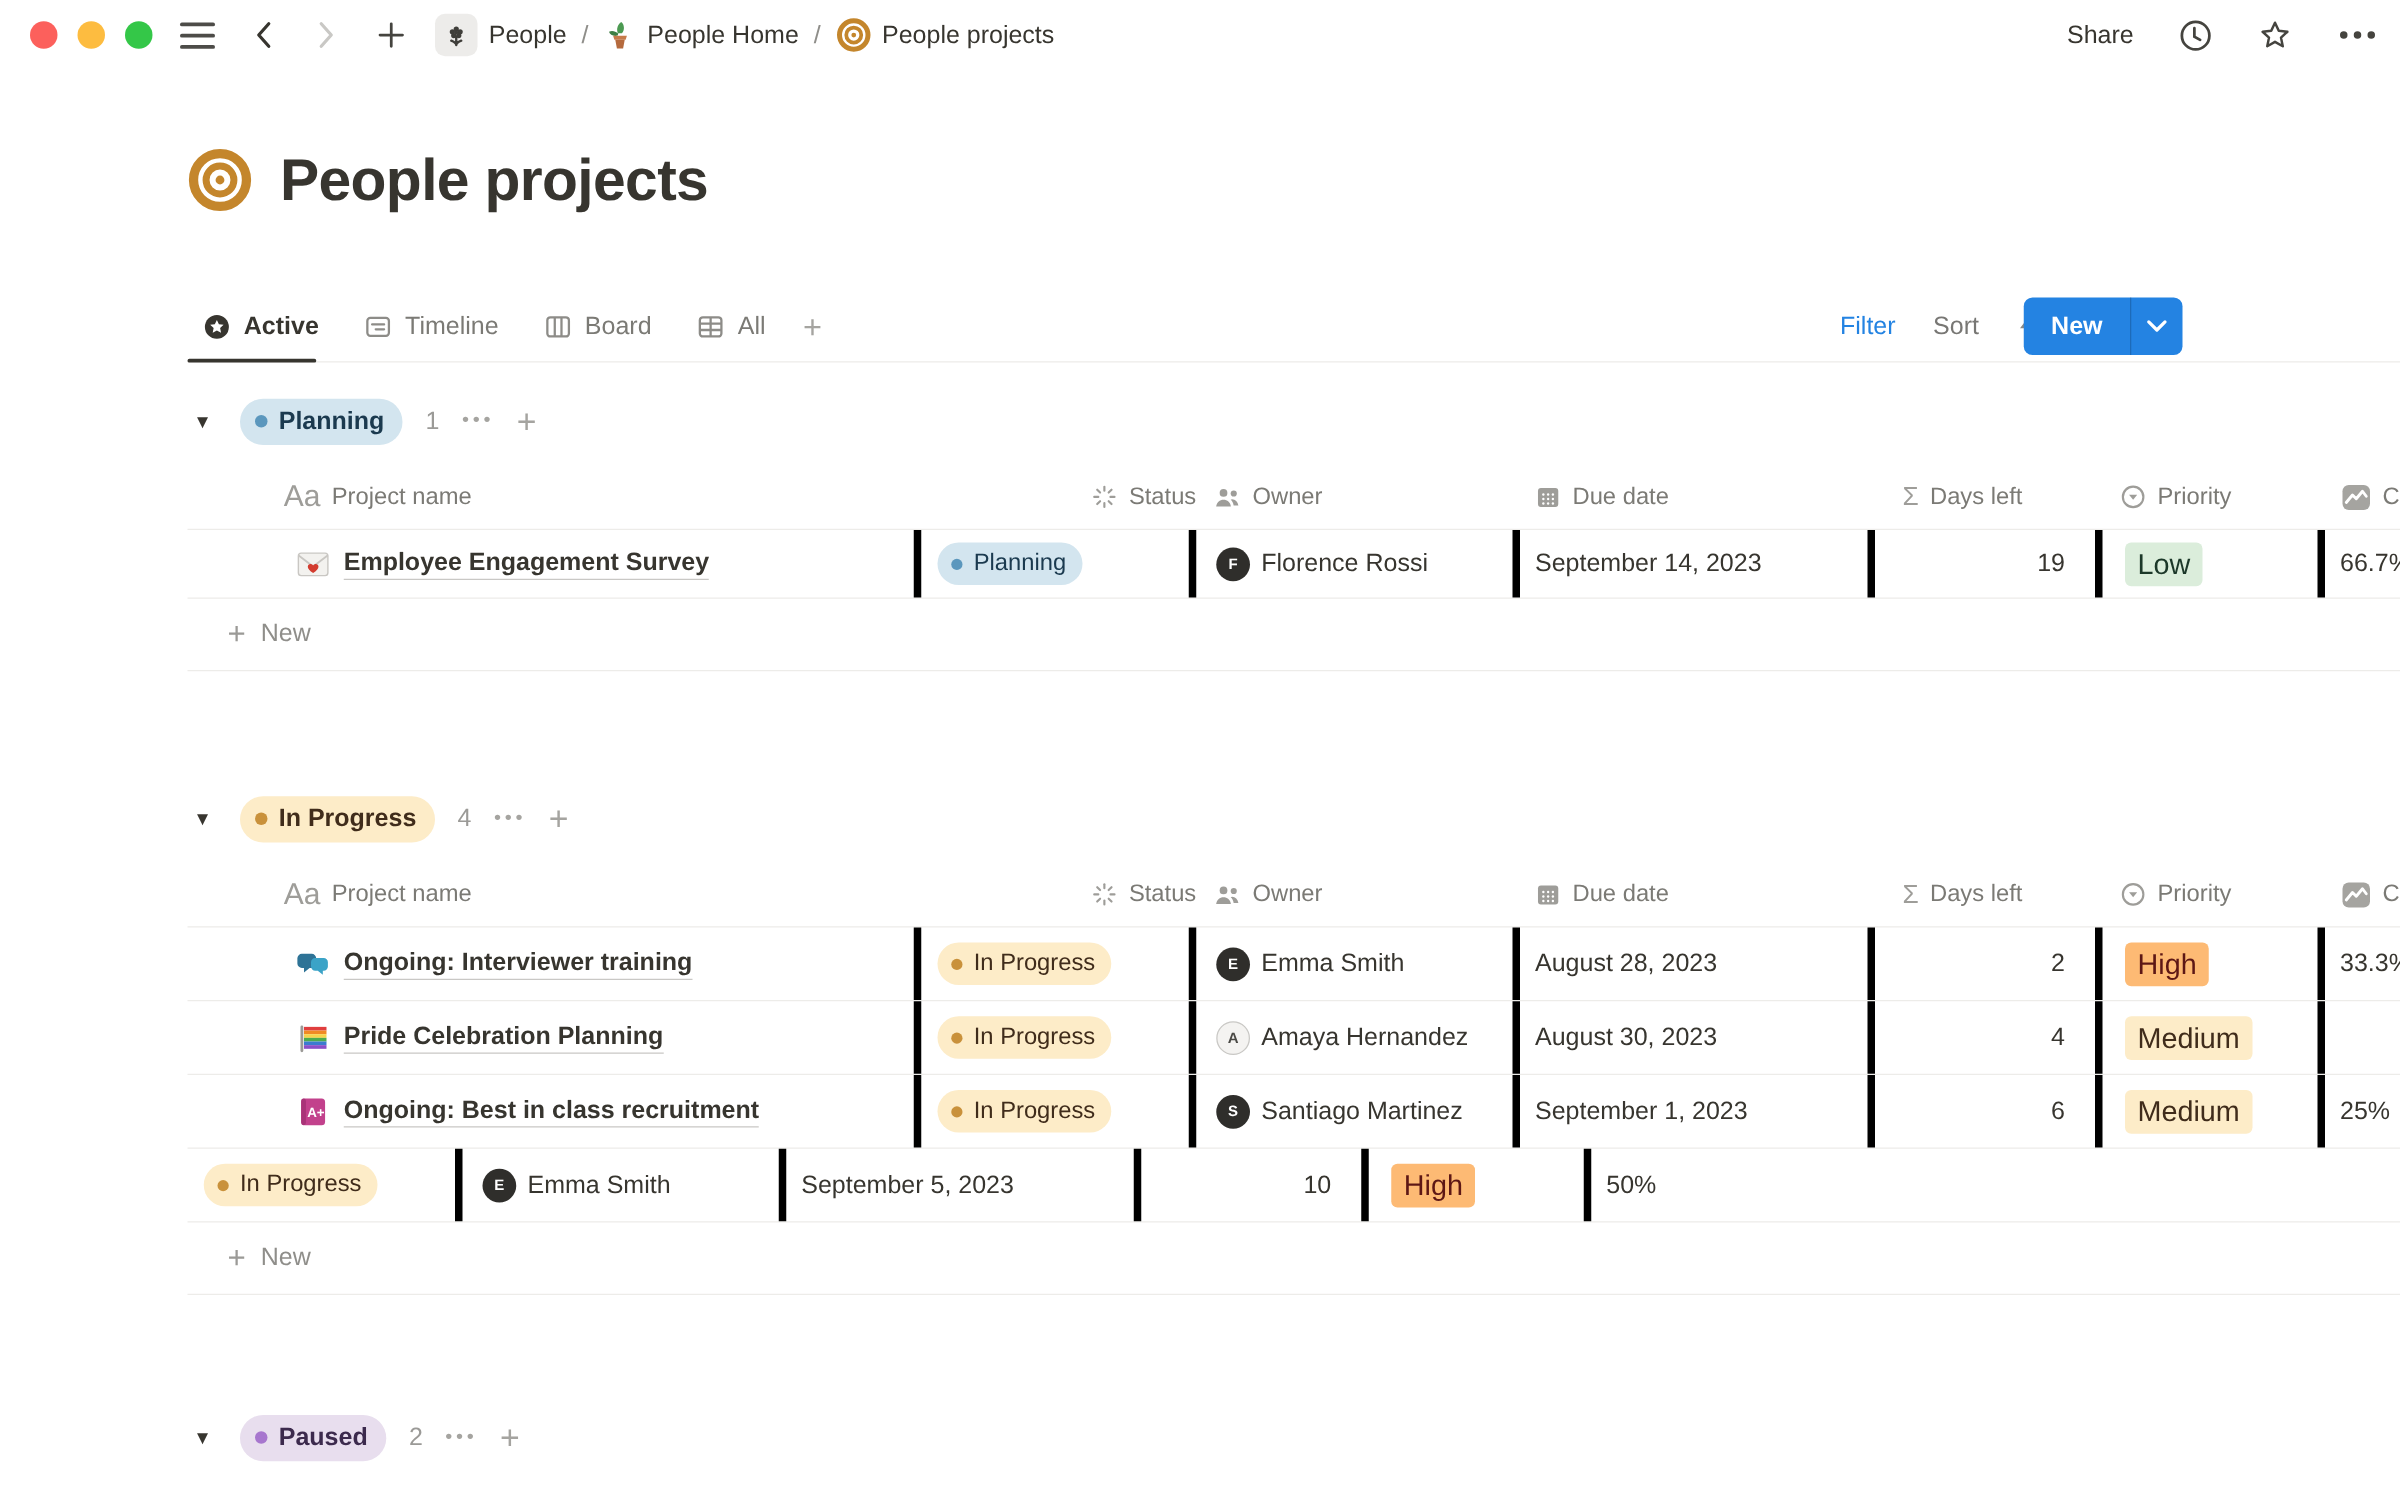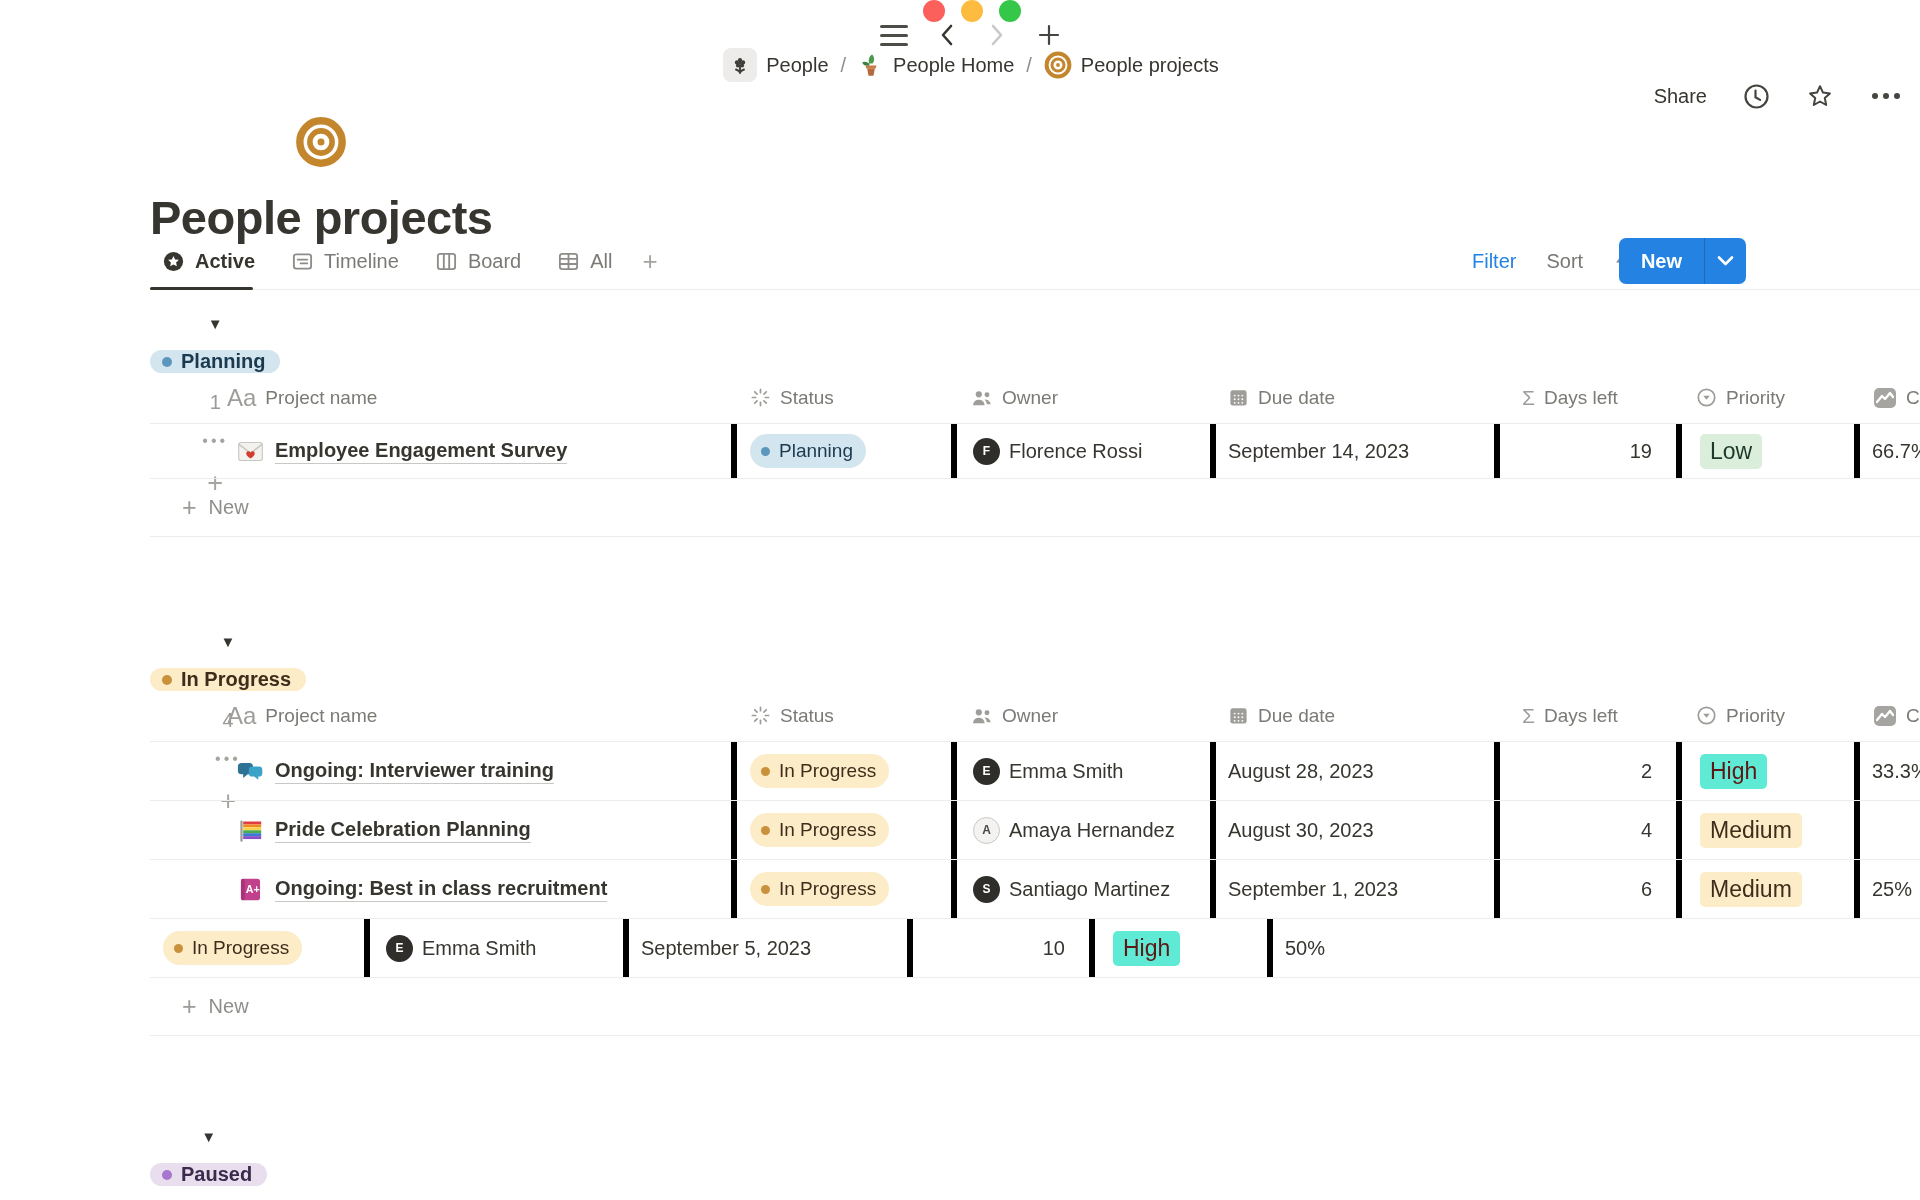--- a/index.html
+++ b/index.html
@@ -1,19 +1,19 @@
 <!DOCTYPE html>
 <html><head>
 <meta charset="utf-8">
 <style>
   html,body{margin:0;padding:0;background:#fff;}
   body{width:1920px;height:1200px;overflow:hidden;position:relative;
        font-family:"Liberation Sans","DejaVu Sans",sans-serif;color:#37352F;
        -webkit-font-smoothing:antialiased;}
-  .abs{position:absolute;flex-direction:column;}
+  .abs{position:absolute;}
   
   .topbar{left:0;top:0;width:1920px;height:56px;display:flex;align-items:center;}
   .traffic{display:flex;gap:16px;padding-left:24px;align-items:center;}
   .tl{width:22px;height:22px;border-radius:50%;}
   .tl.red{background:#FC605C;}.tl.yellow{background:#FDBC40;}.tl.green{background:#34C748;}
   .winbtns{display:flex;align-items:center;gap:28px;margin-left:22px;}
   .burger{display:inline-flex;flex-direction:column;gap:6px;}
   .burger i{display:block;width:28px;height:3px;background:#4D4C48;border-radius:2px;}
   .crumbs{display:flex;align-items:center;gap:10px;margin-left:22px;font-size:20px;}
   .crumb{display:flex;align-items:center;gap:9px;cursor:default;}
@@ -52,39 +52,39 @@
   .gplus{color:#A5A4A0;font-size:27px;font-weight:300;cursor:pointer;}
   .tbl{left:150px;width:1850px;}
   .trow{display:flex;width:1850px;box-sizing:border-box;}
   .hrow{height:52px;align-items:center;border-bottom:1px solid #EDECE9;color:#7B7A75;font-size:19px;}
   .hcell{display:flex;align-items:center;gap:9px;box-sizing:border-box;height:100%;cursor:pointer;}
   .drow{height:55px;align-items:center;border-bottom:1px solid #EDECE9;font-size:20px;cursor:pointer;}
   .drow2{height:59px;}
   .dcell{display:flex;align-items:center;box-sizing:border-box;height:100%;border-right:6px solid #000000;overflow:hidden;white-space:nowrap;}
   .c-name{width:587px;}.c-status{width:220px;}.c-owner{width:259px;}.c-due{width:284px;}
   .c-days{width:182px;}.c-priority{width:178px;}.c-comp{width:140px;border-right:none!important;}
-  .hcell.c-name{padding-left:77px;}.hcell.c-status{padding-left:13px;}
+  .hcell.c-name{padding-left:77px;}.hcell.c-status{padding-left:13px;justify-content:flex-end;}
   .hcell.c-owner{padding-left:14px;}.hcell.c-due{padding-left:12px;}
   .hcell.c-days{padding-left:22px;}.hcell.c-priority{padding-left:14px;}.hcell.c-comp{padding-left:13px;}
   .dcell.c-name{padding-left:87px;gap:11px;}
   .dcell.c-status{padding-left:13px;}
   .dcell.c-owner{padding-left:16px;gap:9px;}
   .dcell.c-due{padding-left:12px;}
   .dcell.c-days{justify-content:flex-end;padding-right:24px;}
   .dcell.c-priority{padding-left:18px;}
   .dcell.c-comp{padding-left:12px;}
   .rowtitle{font-weight:600;border-bottom:1.5px solid #C9C8C5;padding-bottom:1px;color:#37352F;}
   .spill{display:flex;align-items:center;gap:9px;height:34px;border-radius:17px;padding:0 13px 0 11px;font-size:19px;}
   .sdot{width:9px;height:9px;border-radius:50%;}
   .sp-planning{background:#D3E5EF;color:#1B3A4F;}.sp-planning .sdot{background:#5B97BD;}
   .sp-inprogress{background:#FDECC8;color:#402C1B;}.sp-inprogress .sdot{background:#C9913B;}
   .ppill{display:inline-block;border-radius:5px;padding:4px 10px;font-size:23px;}
   .pp-low{background:#DBEDDB;color:#1C3829;}
   .pp-medium{background:#FDECC8;color:#402C1B;}
-  .pp-high{background:#5eead4;color:#5D1715;}
+  .pp-high{background:#fdba74;color:#5D1715;}
   .avatar{width:27px;height:27px;border-radius:50%;display:inline-flex;align-items:center;justify-content:center;
           font-size:12px;font-weight:700;flex:none;}
   .av-dark{background:#2F2E2B;color:#fff;}
   .av-light{background:#F4F3F1;color:#4a4945;border:1px solid #C9C8C5;box-sizing:border-box;}
   .newrow{display:flex;align-items:center;gap:12px;height:57px;border-bottom:1px solid #EDECE9;width:1850px;
           color:#8F8E8A;font-size:20px;cursor:pointer;}
   .newrow .plus{font-size:25px;font-weight:300;margin-left:32px;color:#9B9A97;}
   .sigma{font-size:21px;color:#9E9D99;}
   .aa{font-size:24px;color:#9E9D99;}
   svg{flex:none;display:block;}

